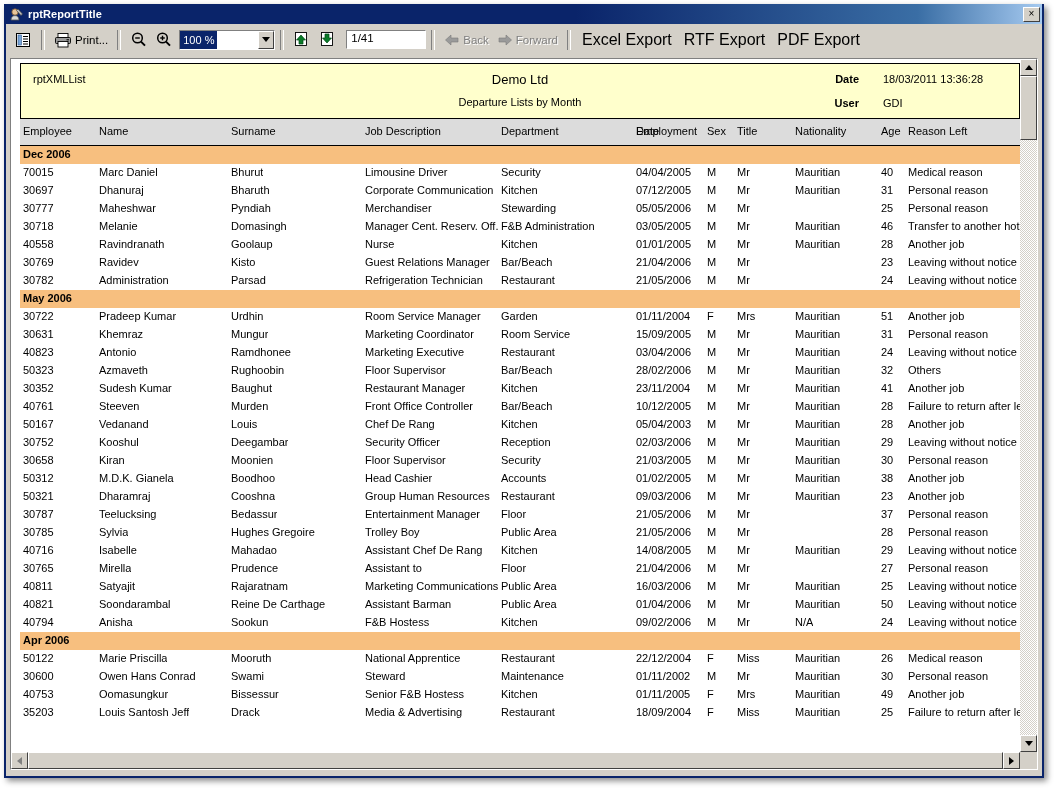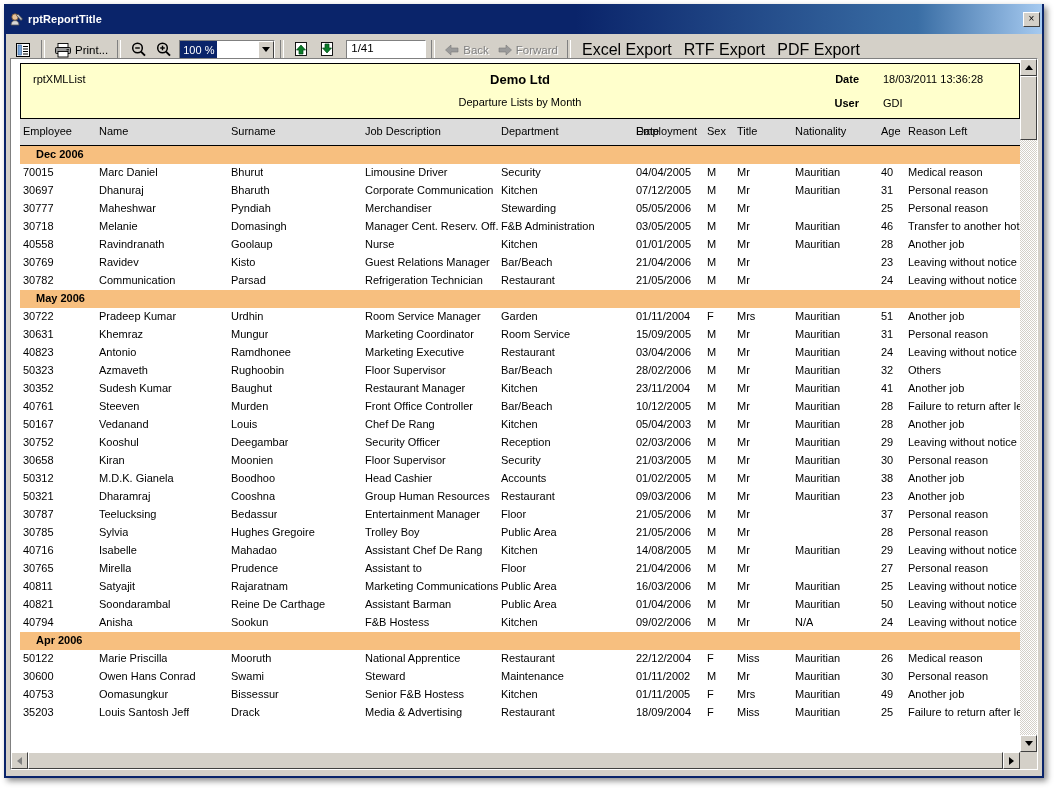--- a/index.html
+++ b/index.html
@@ -3,21 +3,21 @@
 <meta charset="utf-8">
 <style>
   html,body{margin:0;padding:0;background:#ffffff;}
   body{width:1054px;height:798px;font-family:"Liberation Sans",sans-serif;-webkit-font-smoothing:none;}
 
   .app-window{position:absolute;left:4px;top:4px;width:1040px;height:774px;
     background:#d4d0c8;border:2px solid #0a246a;border-top:none;box-sizing:border-box;
     box-shadow:3px 3px 6px rgba(0,0,0,.45);}
 
   
-  .titlebar{height:30px;background:linear-gradient(to right,#0a246a 0%,#0a246a 55%,#3a6ea5 88%,#a6caf0 100%);
+  .titlebar{height:20px;background:linear-gradient(to right,#0a246a 0%,#0a246a 55%,#3a6ea5 88%,#a6caf0 100%);
     display:flex;align-items:center;padding:0 2px 0 3px;box-sizing:border-box;}
   .title-icon{width:15px;height:15px;margin-right:4px;position:relative;flex:0 0 auto;}
   .title-text{color:#fff;font-size:11px;font-weight:bold;flex:1 1 auto;letter-spacing:.1px;}
   .titlebar-buttons{display:flex;gap:2px;}
   .tb-btn{width:17px;height:15px;background:#d4d0c8;border:1px solid;
     border-color:#ffffff #404040 #404040 #ffffff;display:flex;align-items:center;justify-content:center;
     font-size:10px;color:#000;font-family:"Liberation Sans",sans-serif;line-height:1;box-sizing:border-box;}
 
   
   .toolbar{height:32px;background:#d4d0c8;display:flex;align-items:center;padding:0 4px;box-sizing:border-box;
@@ -39,37 +39,37 @@
   
   .viewport{position:absolute;left:4px;top:54px;width:1028px;height:712px;
     border:1px solid;border-color:#808080 #ffffff #ffffff #808080;background:#fff;box-sizing:border-box;
     overflow:hidden;}
   .page-area{position:absolute;left:0;top:0;right:17px;bottom:17px;background:#fff;overflow:hidden;padding-left:20px;}
   .report{position:absolute;left:9px;top:4px;width:1000px;font-size:11px;color:#000;}
 
   .rpt-header{background:#ffffcc;border:1px solid #000;border-bottom:none;box-sizing:border-box;
     height:55px;position:relative;}
   .rh-left{position:absolute;left:12px;top:9px;font-size:11px;}
-  .rh-company{position:absolute;left:0;right:0;top:8px;text-align:center;font-size:13px;font-weight:bold;}
+  .rh-company{position:absolute;left:0;right:0;top:8px;text-align:center;font-size:13px;font-weight:normal;}
   .rh-sub{position:absolute;left:0;right:0;top:32px;text-align:center;font-size:11px;}
   .rh-lbl1{position:absolute;right:160px;top:9px;font-weight:bold;font-size:11px;text-align:right;width:60px;}
   .rh-val1{position:absolute;left:862px;top:9px;font-size:11px;}
   .rh-lbl2{position:absolute;right:160px;top:33px;font-weight:bold;font-size:11px;text-align:right;width:60px;}
   .rh-val2{position:absolute;left:862px;top:33px;font-size:11px;}
 
   .col-head{background:#dcdcdc;border-top:1px solid #000;border-bottom:1px solid #000;
     height:26px;position:relative;}
   .col-head span{position:absolute;font-size:11px;color:#000;top:6px;white-space:nowrap;}
   .col-head span.two{top:0px;line-height:13px;}
 
   .criteria{background:#ffffcc;border-bottom:1px solid #000;height:15px;position:relative;}
   .criteria span{position:absolute;left:3px;top:1px;font-size:11px;}
 
   .grp{background:#f7bf7f;height:18px;position:relative;}
-  .grp span{position:absolute;left:16px;top:2px;font-size:11px;font-weight:bold;color:#000;}
+  .grp span{position:absolute;left:3px;top:2px;font-size:11px;font-weight:bold;color:#000;}
 
   .row{height:18px;position:relative;white-space:nowrap;}
   .row span{position:absolute;font-size:11px;color:#000;top:2px;white-space:nowrap;overflow:hidden;}
 
   .c-emp{left:3px;}     .c-name{left:79px;}   .c-sur{left:211px;}
   .c-job{left:345px;}   .c-dep{left:481px;}   .c-edate{left:616px;}
   .c-sex{left:687px;}   .c-title{left:717px;} .c-nat{left:775px;}
   .c-age{left:861px;}   .c-reason{left:888px;width:112px;}
 
   
@@ -308,21 +308,21 @@
               <span class="c-dep">Bar/Beach</span>
               <span class="c-edate">21/04/2006</span>
               <span class="c-sex">M</span>
               <span class="c-title">Mr</span>
               <span class="c-nat"></span>
               <span class="c-age">23</span>
               <span class="c-reason">Leaving without notice</span>
             </div>
             <div class="row">
               <span class="c-emp">30782</span>
-              <span class="c-name">Communication</span>
+              <span class="c-name">Administration</span>
               <span class="c-sur">Parsad</span>
               <span class="c-job">Refrigeration Technician</span>
               <span class="c-dep">Restaurant</span>
               <span class="c-edate">21/05/2006</span>
               <span class="c-sex">M</span>
               <span class="c-title">Mr</span>
               <span class="c-nat"></span>
               <span class="c-age">24</span>
               <span class="c-reason">Leaving without notice</span>
             </div>

